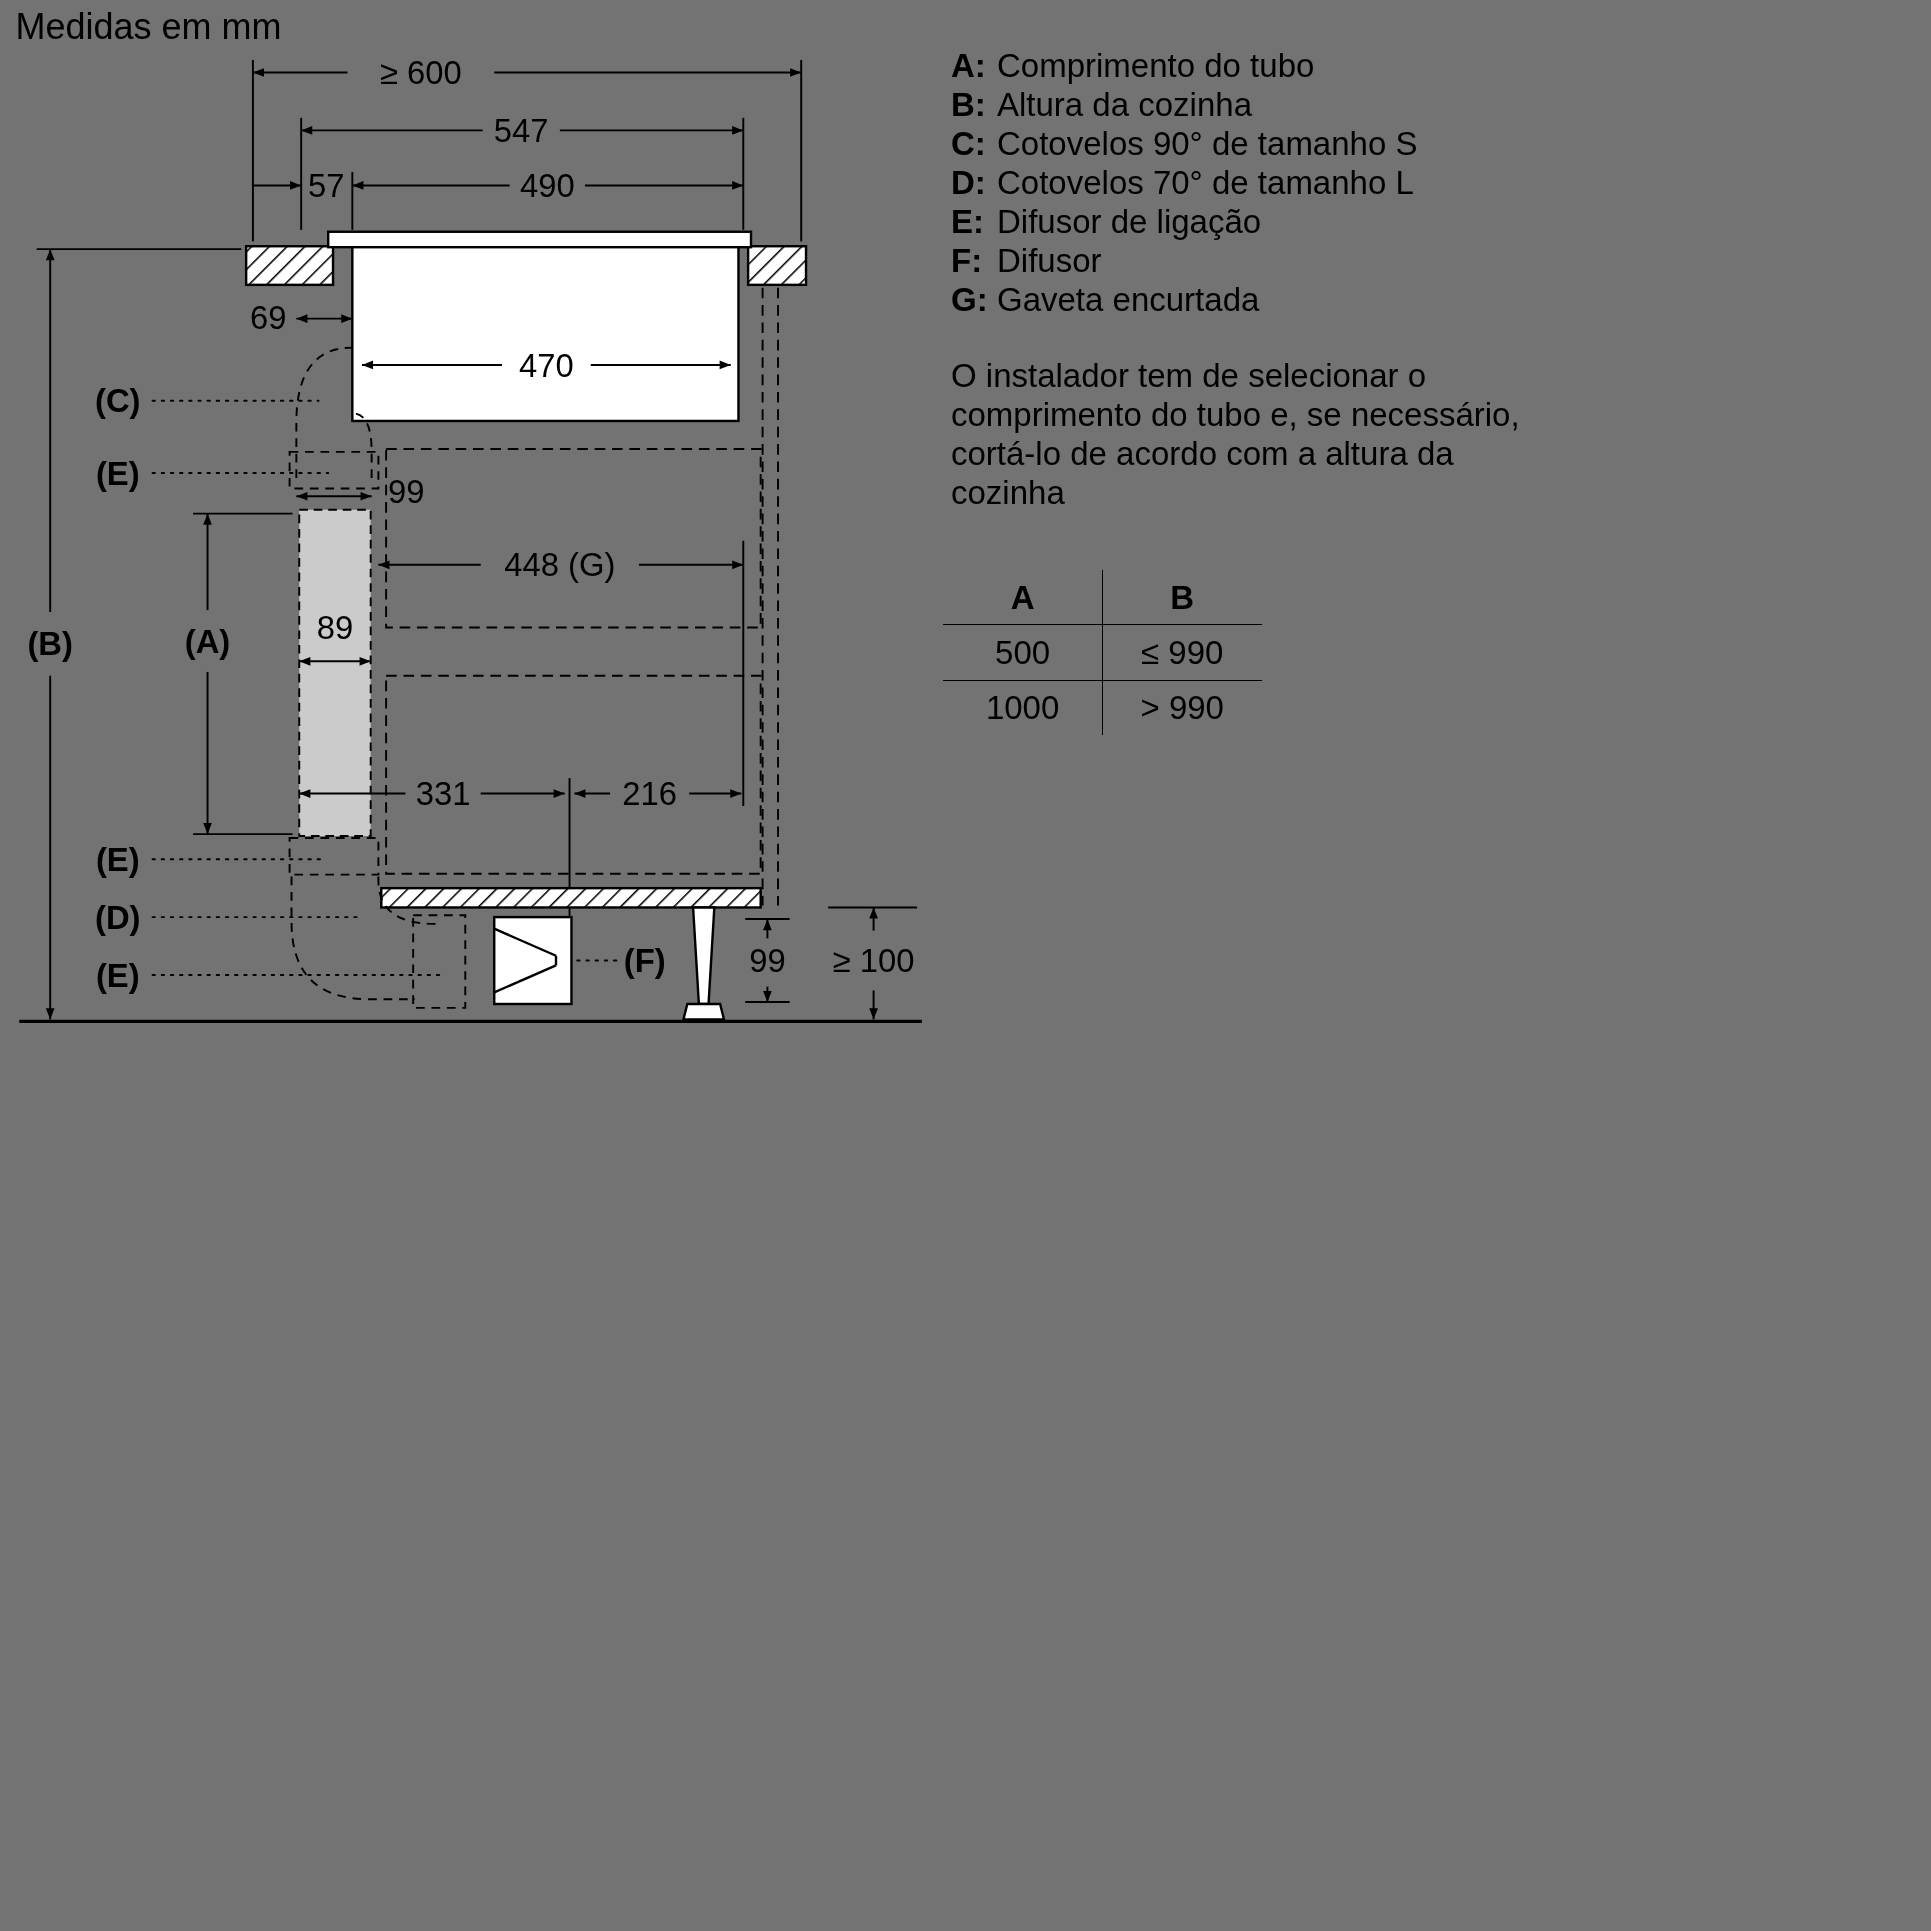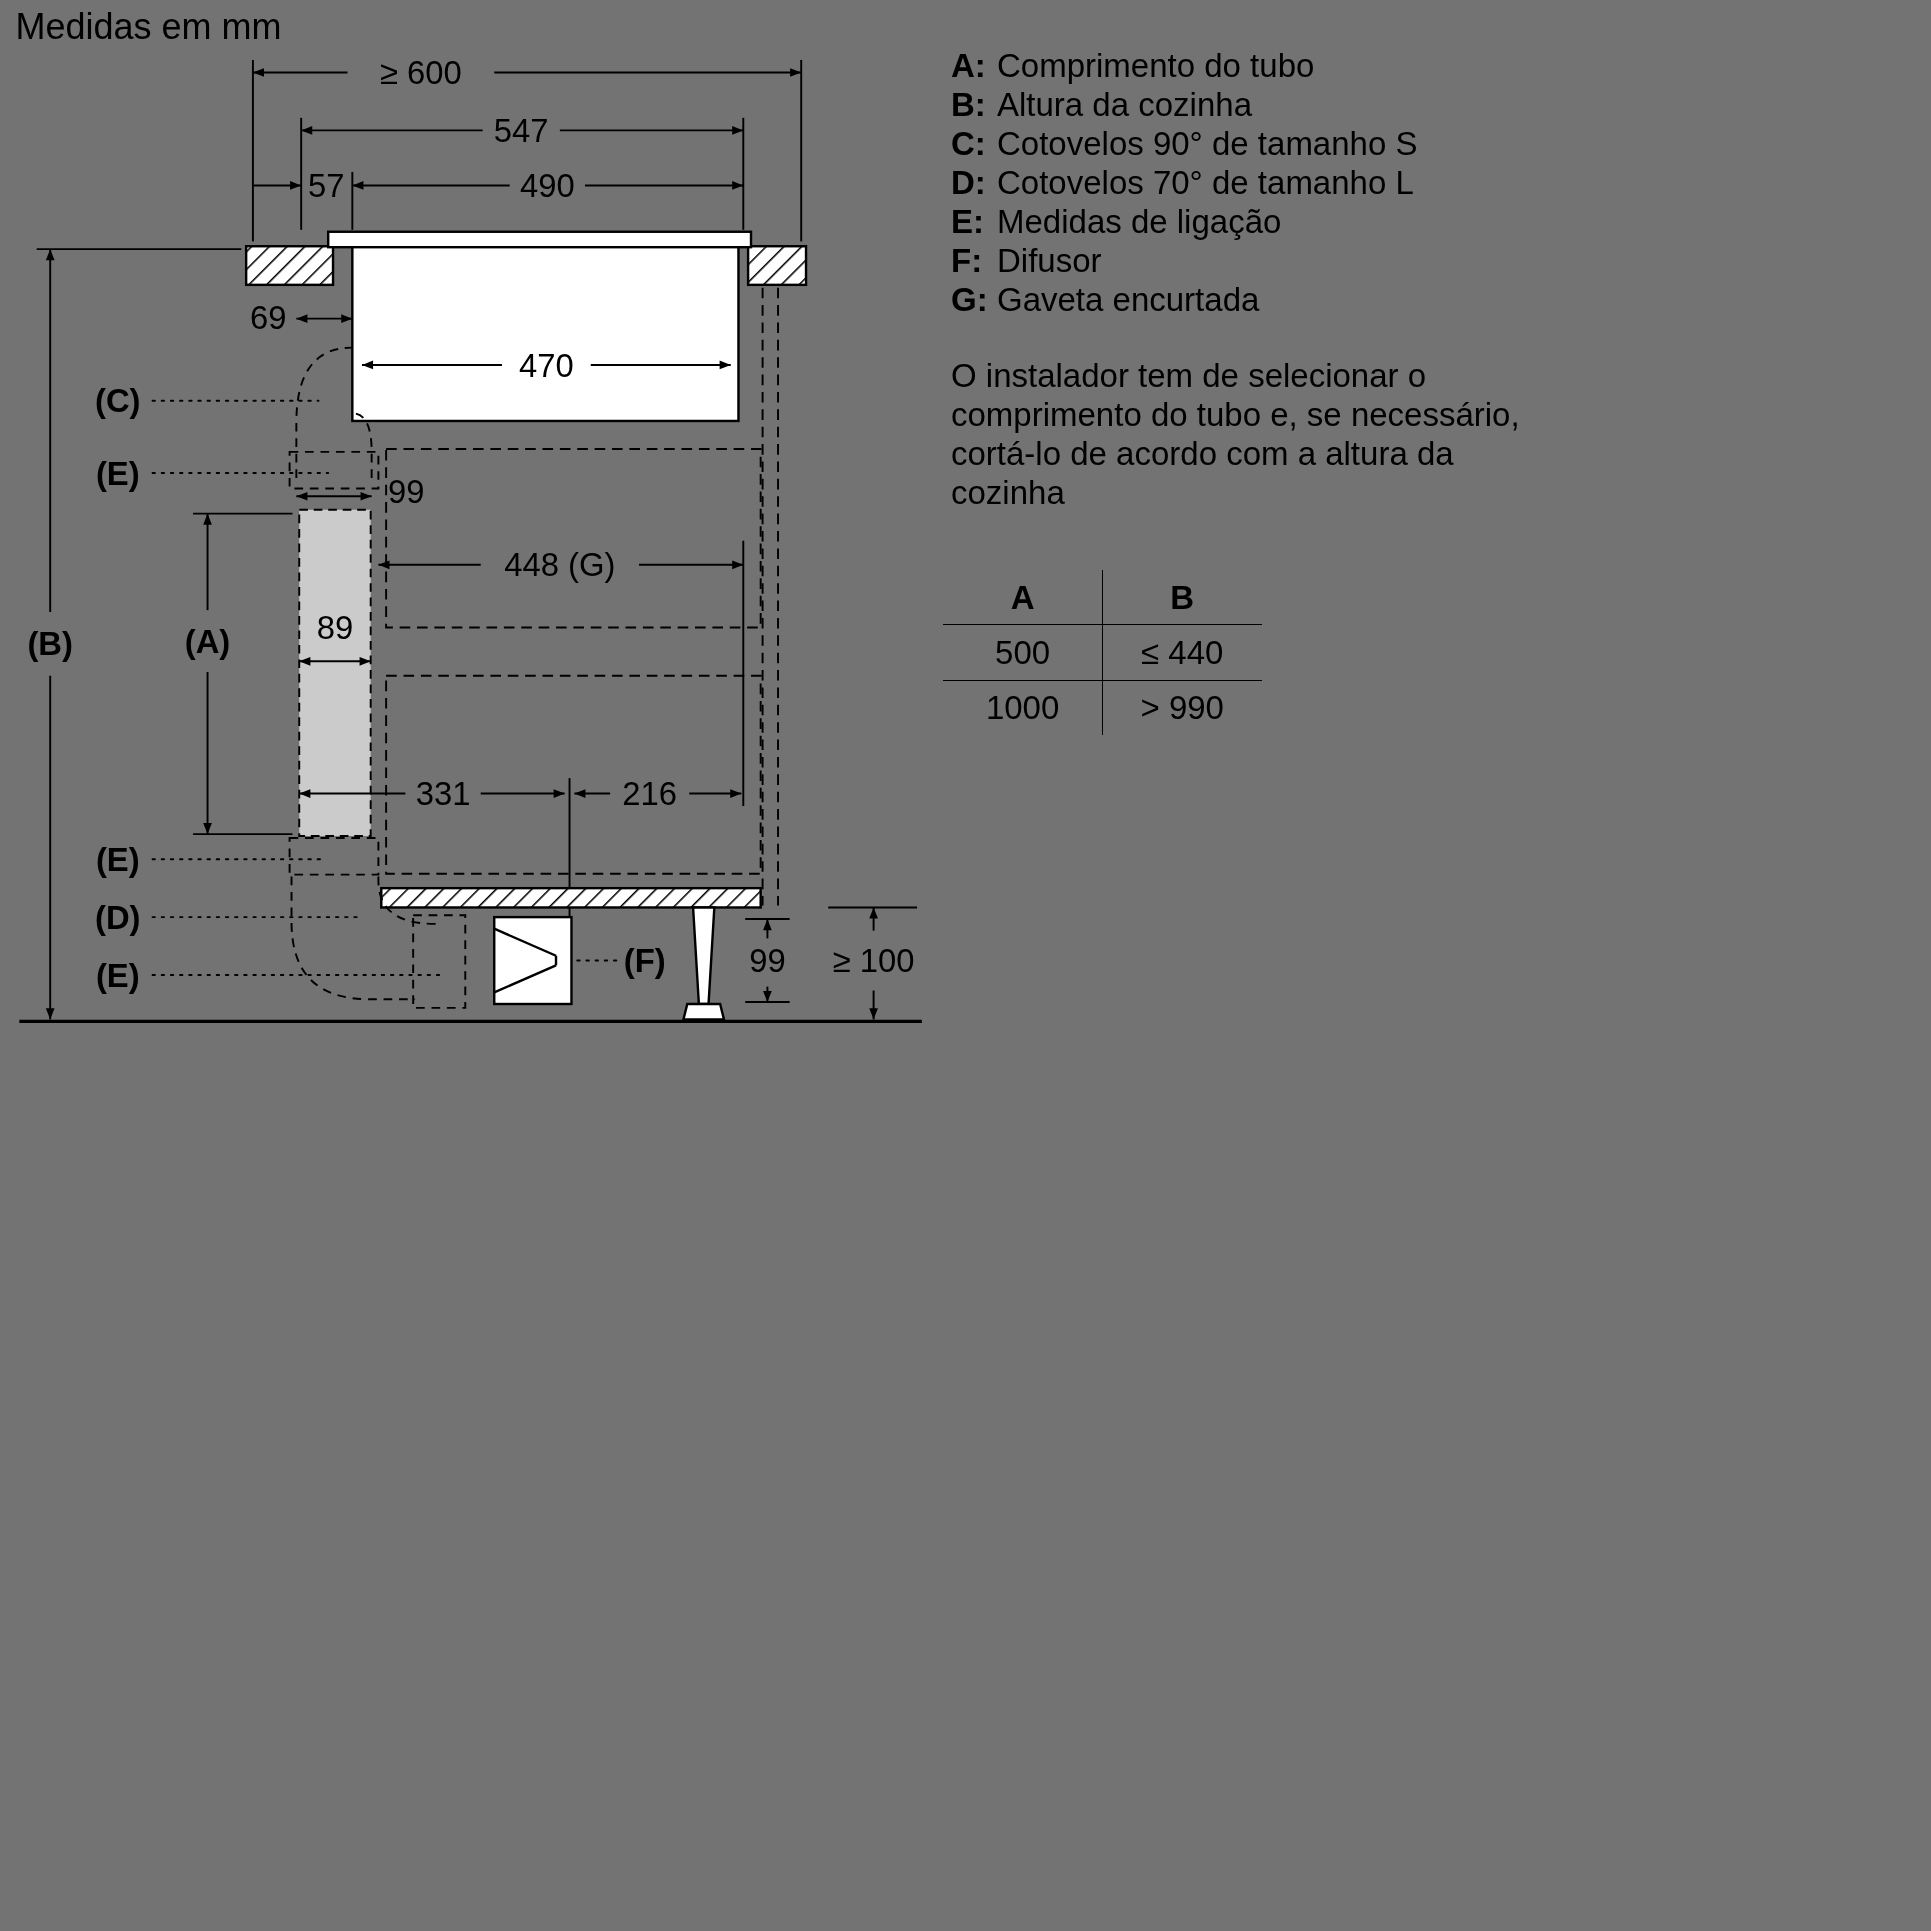--- a/index.html
+++ b/index.html
@@ -215,21 +215,21 @@
     <div class="legend-row">
       <span class="key">C:</span>
       <span>Cotovelos 90° de tamanho S</span>
     </div>
     <div class="legend-row">
       <span class="key">D:</span>
       <span>Cotovelos 70° de tamanho L</span>
     </div>
     <div class="legend-row">
       <span class="key">E:</span>
-      <span>Medidas de ligação</span>
+      <span>Difusor de ligação</span>
     </div>
     <div class="legend-row">
       <span class="key">F:</span>
       <span>Difusor</span>
     </div>
     <div class="legend-row">
       <span class="key">G:</span>
       <span>Gaveta encurtada</span>
     </div>
 
@@ -238,21 +238,21 @@
     <table id="dimtable">
       <thead>
         <tr>
           <th>A</th>
           <th>B</th>
         </tr>
       </thead>
       <tbody>
         <tr class="r0">
           <td>500</td>
-          <td>≤ 440</td>
+          <td>≤ 990</td>
         </tr>
         <tr>
           <td>1000</td>
           <td>&gt; 990</td>
         </tr>
       </tbody>
     </table>
   </div>
 
 </div>

